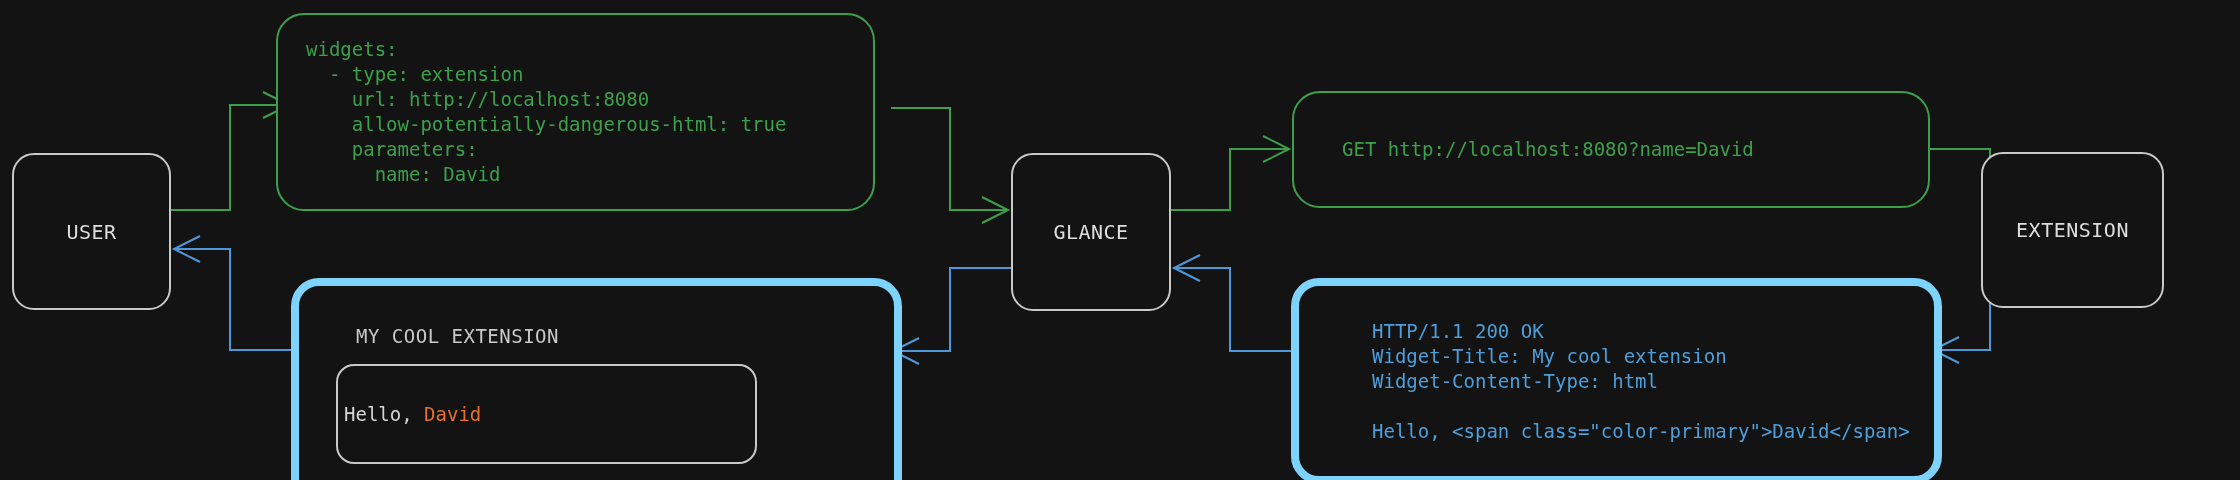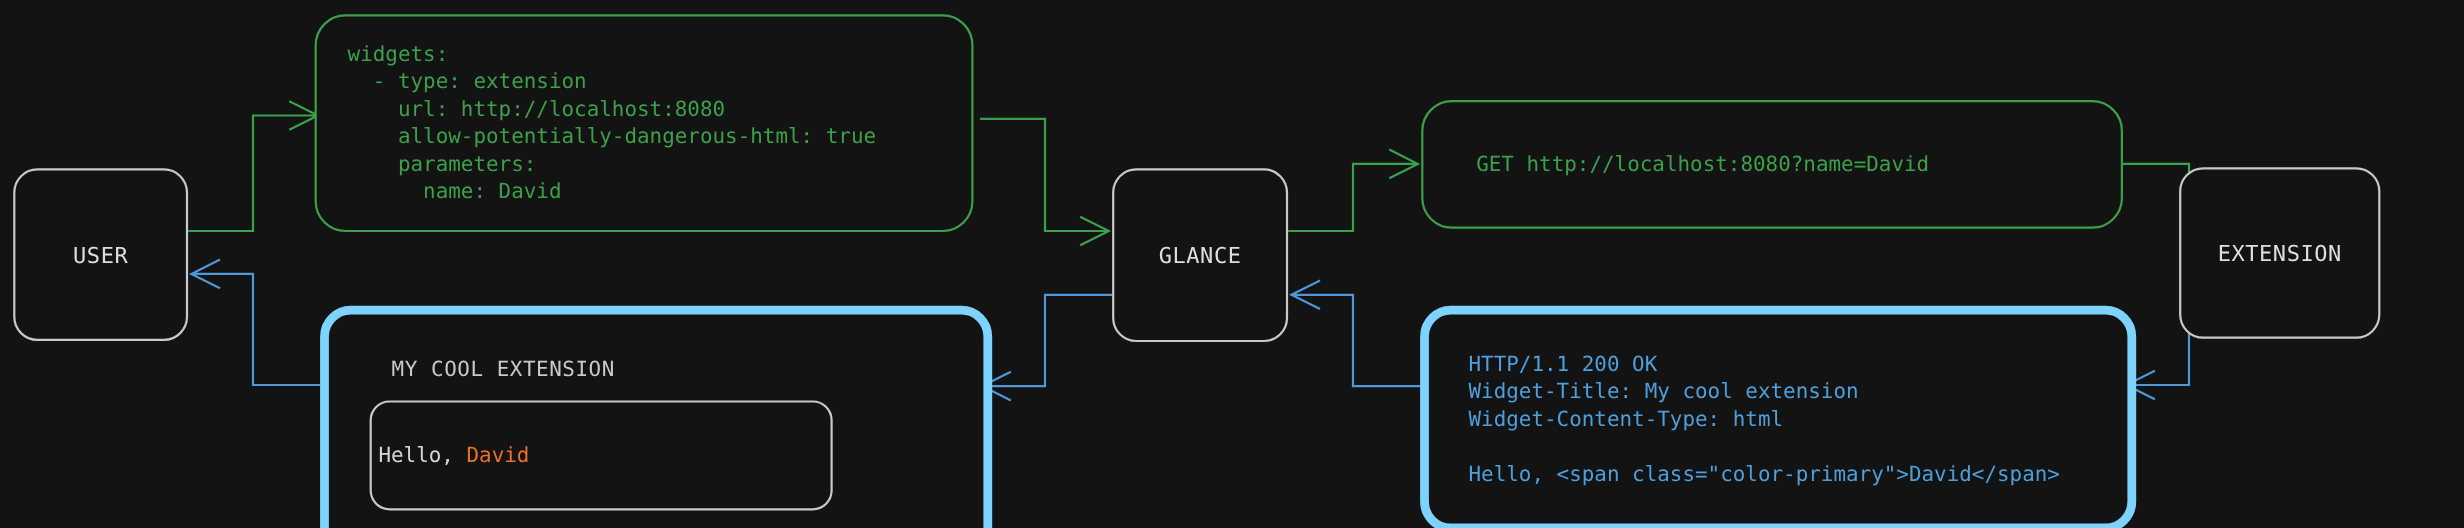--- a/index.html
+++ b/index.html
@@ -21,26 +21,26 @@
   #node-glance{left:1011px;top:153px;width:156px;height:154px;}
   #node-extension{left:1981px;top:152px;width:179px;height:152px;text-align:right;}
 
   .msg{position:absolute;border-radius:28px;display:flex;align-items:center;background:#131313;}
   .msg pre{margin:0;font-family:inherit;font-size:19px;line-height:25px;white-space:pre;}
   .msg.green{border:2px solid #3CA04B;}
   .msg.green pre{color:#3CA04B;}
   .msg.blue{border:8px solid #7dd3fc;margin-top:28px;}
   .msg.blue pre{color:#4D9FDC;}
 
-  #box-config{left:286px;top:13px;width:595px;height:194px;align-items:center;}
+  #box-config{left:276px;top:13px;width:595px;height:194px;align-items:center;}
   #box-config pre{padding-left:28px;}
   #box-request{left:1292px;top:91px;width:634px;height:113px;}
   #box-request pre{padding-left:48px;}
   #box-response{left:1291px;top:250px;width:635px;height:190px;}
-  #box-response pre{padding-left:36px;}
+  #box-response pre{padding-left:73px;}
 
   #box-widget{left:291px;top:250px;width:595px;height:216px;}
   .widget-title{
     position:absolute;left:59px;top:290px;font-size:19px;line-height:25px;
     color:#c9c9c9;letter-spacing:0.5px;
   }
   .widget-inner{
     position:absolute;left:37px;top:78px;width:417px;height:96px;
     border:2px solid #c9c9c9;border-radius:18px;
     display:flex;align-items:center;font-size:19px;

